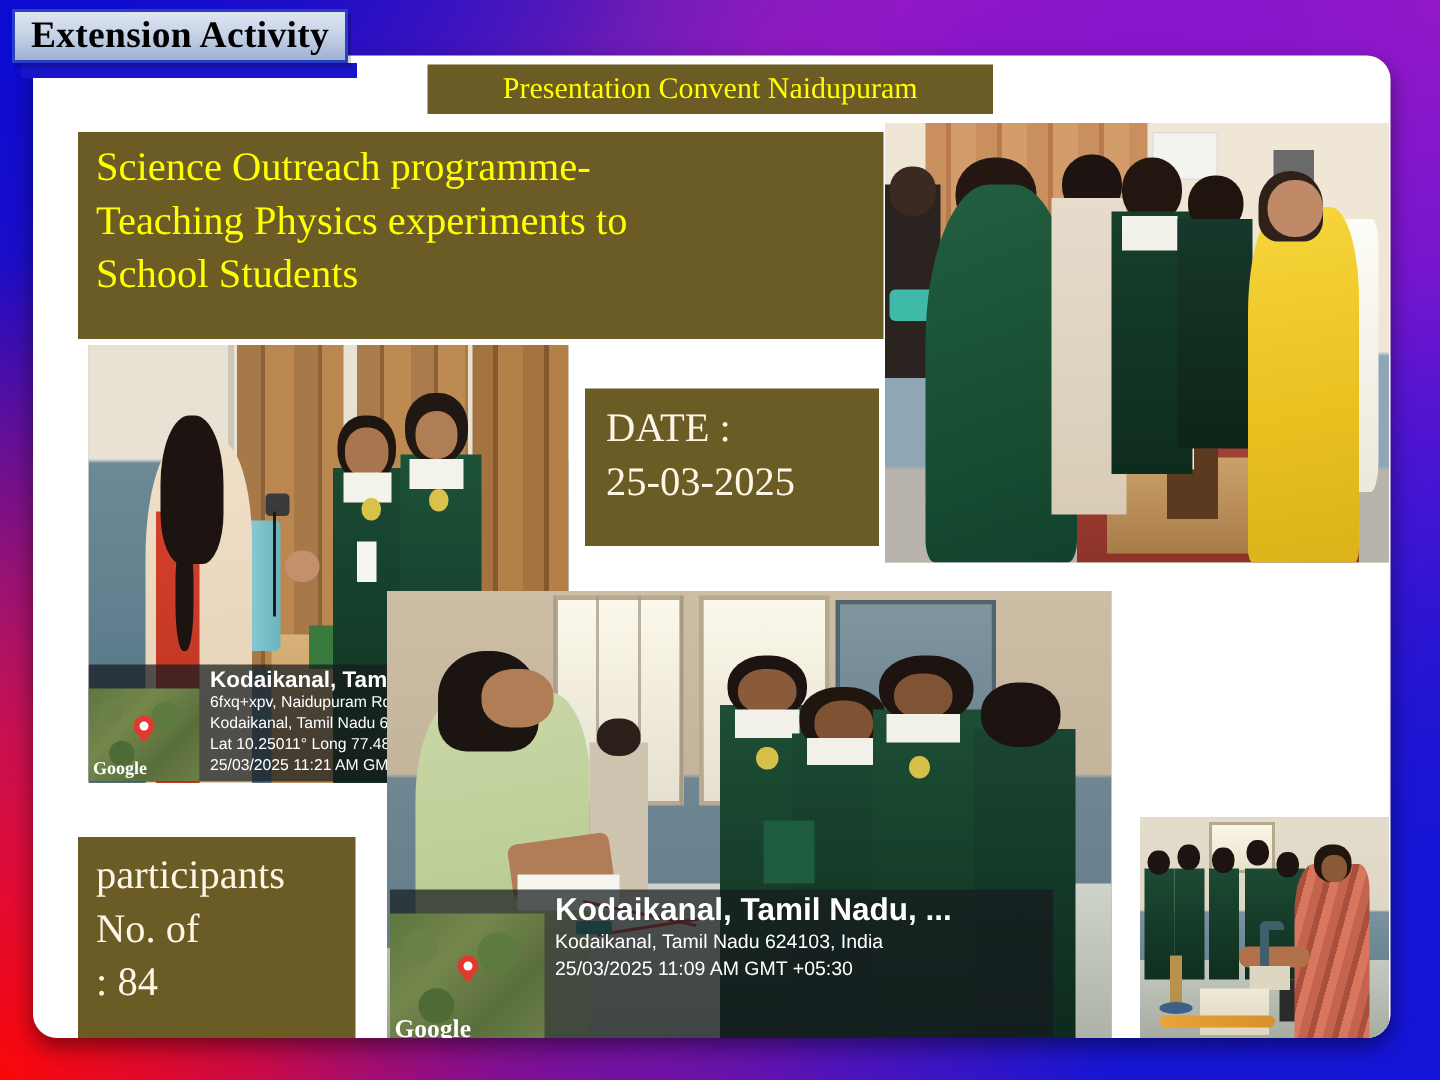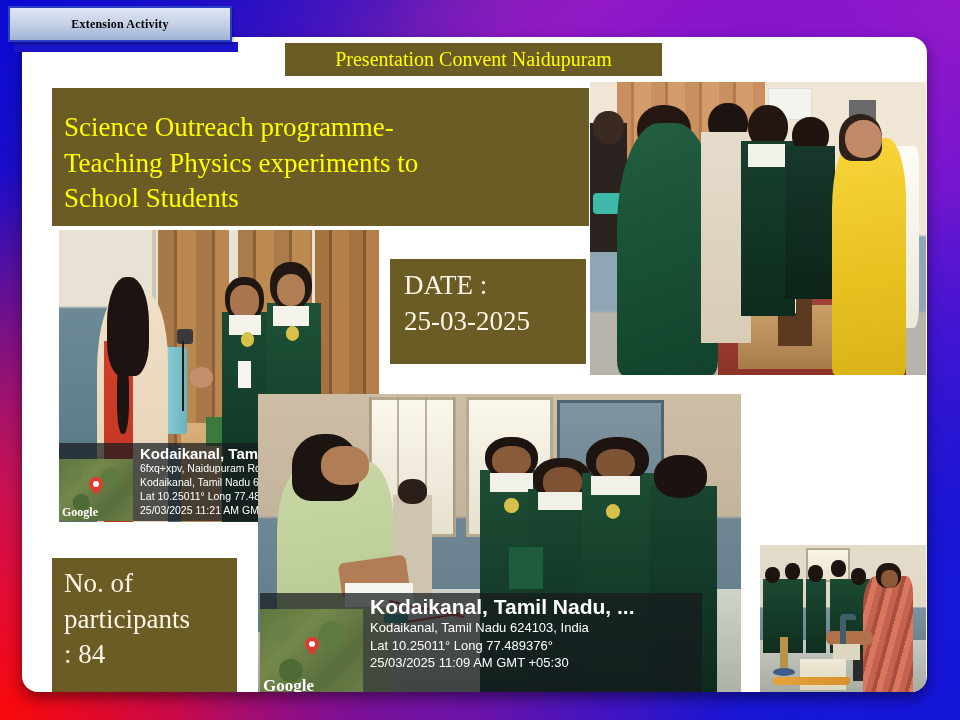--- a/index.html
+++ b/index.html
@@ -35,41 +35,41 @@
     box-shadow:0 6px 14px rgba(0,0,0,0.45);
     overflow:hidden;
   }
 
   
   .tab-extension{
     position:absolute; left:8px; top:6px; width:224px; height:36px;
     background:linear-gradient(180deg,#dfe6f2 0%,#c3d0e6 52%,#9fb2d2 100%);
     border:2px solid #2b3fc4;
     display:flex; align-items:center; justify-content:center;
-    font-weight:bold; font-size:12px; color:#000;
+    font-weight:bold; font-size:25px; color:#000;
     letter-spacing:.2px; z-index:40;
     box-shadow:2px 3px 0 rgba(0,0,0,0.18);
   }
   .tab-extension-shadow{
     position:absolute; left:14px; top:42px; width:224px; height:10px;
     background:#1a14c8; z-index:30;
   }
   .tab-school{
     position:absolute; left:263px; top:6px; width:377px; height:33px;
     background:#6b5b24;
     display:flex; align-items:center; justify-content:center;
     font-size:20px; color:#ffff00; z-index:40;
   }
 
   
   .brown{ background:#6b5b24; position:absolute; }
 
   .title-block{
     left:30px; top:51px; width:537px; height:138px;
-    padding:22px 12px 0 12px; color:#ffff00;
+    padding:6px 12px 0 12px; color:#ffff00;
     font-size:27px; line-height:1.32;
   }
   .date-block{
     left:368px; top:222px; width:196px; height:105px;
     padding:8px 0 0 14px; color:#fdf6e6;
     font-size:27px; line-height:1.34;
   }
   .participants-block{
     left:30px; top:521px; width:185px; height:141px;
     padding:8px 0 0 12px; color:#fdf6e6;
@@ -394,21 +394,20 @@
     <div class="pc-clip"></div>
 
     <div class="gps gps-c">
       <div class="gps-map">
         <div class="gps-pin"></div>
         <div class="gps-google">Google</div>
       </div>
       <div class="gps-txt">
         <div class="gps-place">Kodaikanal, Tamil Nadu, ...</div>
         <div class="gps-line">Kodaikanal, Tamil Nadu 624103, India</div>
-        <div class="gps-line">Lat 10.25011° Long 77.489376°</div>
         <div class="gps-line">25/03/2025 11:09 AM GMT +05:30</div>
       </div>
     </div>
   </div>
 
   <div class="photo photo-d">
     <div class="pd-wall"></div>
     <div class="pd-win"></div>
     <div class="pd-bench"></div>
     <div class="pd-g" style="left:2%"></div>
@@ -440,21 +439,21 @@
     <div>Teaching Physics experiments  to</div>
     <div>School Students</div>
   </div>
 
   <div class="brown date-block">
     <div>DATE :</div>
     <div>25-03-2025</div>
   </div>
 
   <div class="brown participants-block">
+    <div>participants</div>
     <div>No. of</div>
-    <div>participants</div>
     <div>: 84</div>
   </div>
 
   <div class="tab-school">Presentation Convent Naidupuram</div>
 </div>
 
 <div class="tab-extension">Extension Activity</div>
 
 </body></html>

